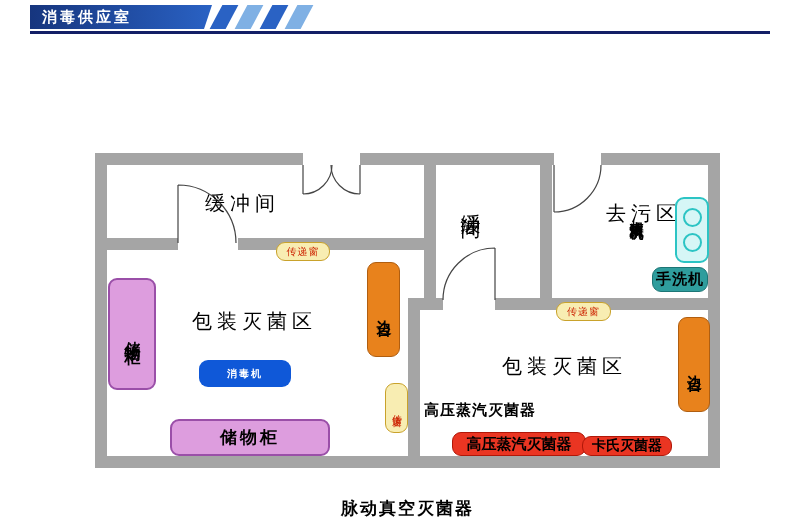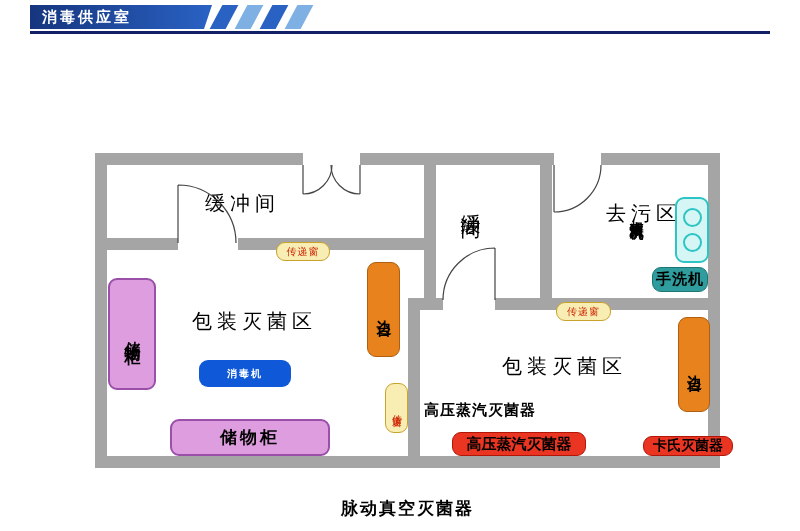--- a/index.html
+++ b/index.html
@@ -115,21 +115,21 @@
   <div class="eq disinfector" style="left:199px;top:360px;width:92px;height:27px;">消毒机</div>
   <div class="eq bench vtext" style="left:367px;top:262px;width:33px;height:95px;">边台</div>
 
   <div class="eq t-window" style="left:276px;top:242px;width:54px;height:19px;">传递窗</div>
   <div class="eq t-window" style="left:556px;top:302px;width:55px;height:19px;">传递窗</div>
   <div class="eq t-window vtext" style="left:385px;top:383px;width:23px;height:50px;">传递窗</div>
 
   <div class="eq bench vtext" style="left:678px;top:317px;width:32px;height:95px;">边台</div>
   <div class="plain-label" style="left:424px;top:401px;text-align:right;">高压蒸汽灭菌器</div>
   <div class="eq sterilizer" style="left:452px;top:432px;width:134px;height:24px;">高压蒸汽灭菌器</div>
-  <div class="eq sterilizer" style="left:643px;top:436px;width:90px;height:20px;font-size:14px;">卡氏灭菌器</div>
+  <div class="eq sterilizer" style="left:582px;top:436px;width:90px;height:20px;font-size:14px;">卡氏灭菌器</div>
   <div class="eq handwash" style="left:652px;top:267px;width:56px;height:25px;">手洗机</div>
   <div class="eq ultrasonic-box" style="left:675px;top:197px;width:34px;height:66px;">
     <b></b>
     <b></b>
   </div>
   <div class="plain-label vtext" style="left:628px;top:210px;font-size:14px;">超声波清洗机</div>
 
   <div class="caption">脉动真空灭菌器</div>
 
 </div>

